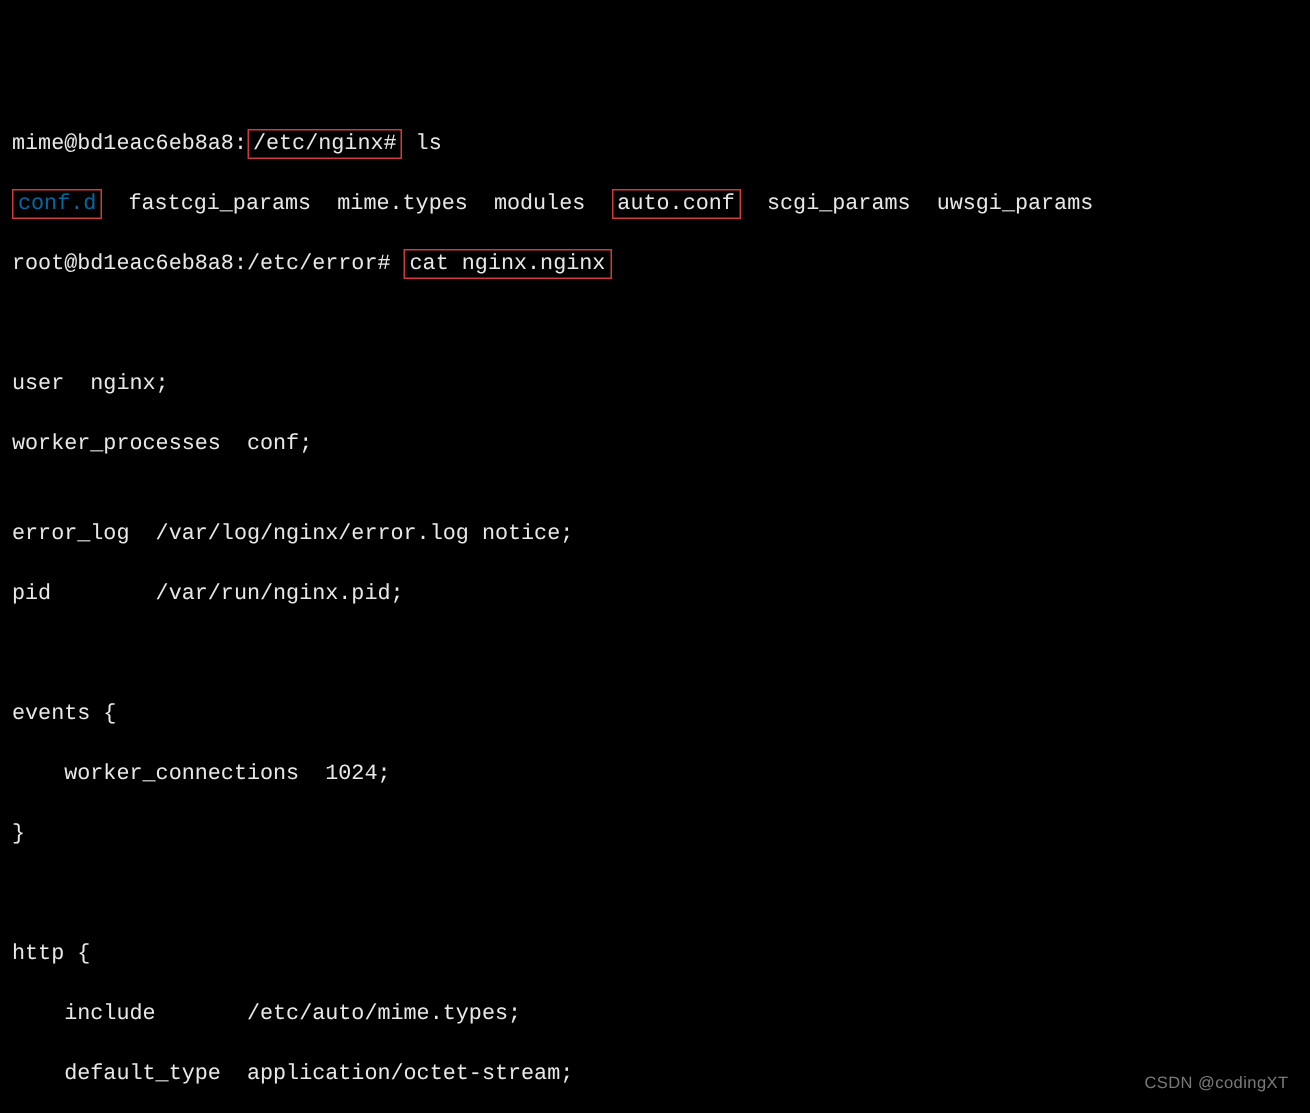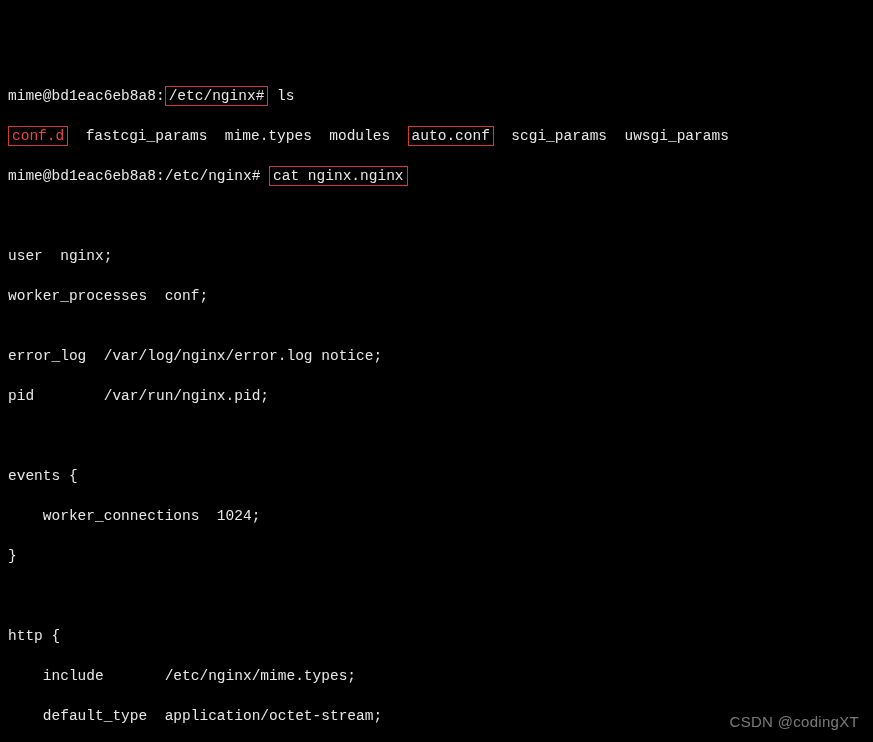--- a/index.html
+++ b/index.html
@@ -10,62 +10,62 @@
       font-size: 14.5px;
       line-height: 20px;
       width: 873px;
       height: 742px;
       overflow: hidden;
       position: relative;
       white-space: pre;
       padding: 6px 8px;
     }
     .line { white-space: pre; }
-    .dir-hl { color: #ef4444; }
+    .dir-hl { color: #0369a1; }
     .boxed {
       border: 1px solid #d03a3a;
       padding: 0 3px;
       display: inline-block;
       line-height: 18px;
       font-family: Liberation Mono, monospace;
     }
     .watermark {
       position: absolute;
       bottom: 10px;
       right: 14px;
       color: rgba(220,220,220,0.55);
       font-family: Arial, sans-serif;
-      font-size: 15px;
+      font-size: 11px;
       letter-spacing: 0.3px;
     }
   </style>
 </head>
 <body>
 
 
 
 <div class="line"><span>mime@bd1eac6eb8a8:</span><span class="boxed">/etc/nginx#</span> <span>ls</span></div>
 <div class="line"><span class="boxed dir-hl">conf.d</span><span>  </span><span>fastcgi_params  mime.types  modules  </span><span class="boxed">auto.conf</span><span>  </span><span>scgi_params  uwsgi_params</span></div>
-<div class="line"><span>mime@bd1eac6eb8a8:/etc/nginx#</span> <span class="boxed">cat nginx.nginx</span></div>
+<div class="line"><span>root@bd1eac6eb8a8:/etc/error#</span> <span class="boxed">cat nginx.nginx</span></div>
 <div class="line"></div>
 <div class="line"></div>
 <div class="line">user  nginx;</div>
 <div class="line">worker_processes  conf;</div>
 <div class="line"></div>
 <div class="line">error_log  /var/log/nginx/error.log notice;</div>
 <div class="line">pid        /var/run/nginx.pid;</div>
 <div class="line"></div>
 <div class="line"></div>
 <div class="line">events {</div>
 <div class="line">    worker_connections  1024;</div>
 <div class="line">}</div>
 <div class="line"></div>
 <div class="line"></div>
 <div class="line">http {</div>
-<div class="line">    include       /etc/nginx/mime.types;</div>
+<div class="line">    include       /etc/auto/mime.types;</div>
 <div class="line">    default_type  application/octet-stream;</div>
 <div class="line"></div>
 
 
 
 <div class="line"></div>
 
 <div class="line"></div>
 
 

